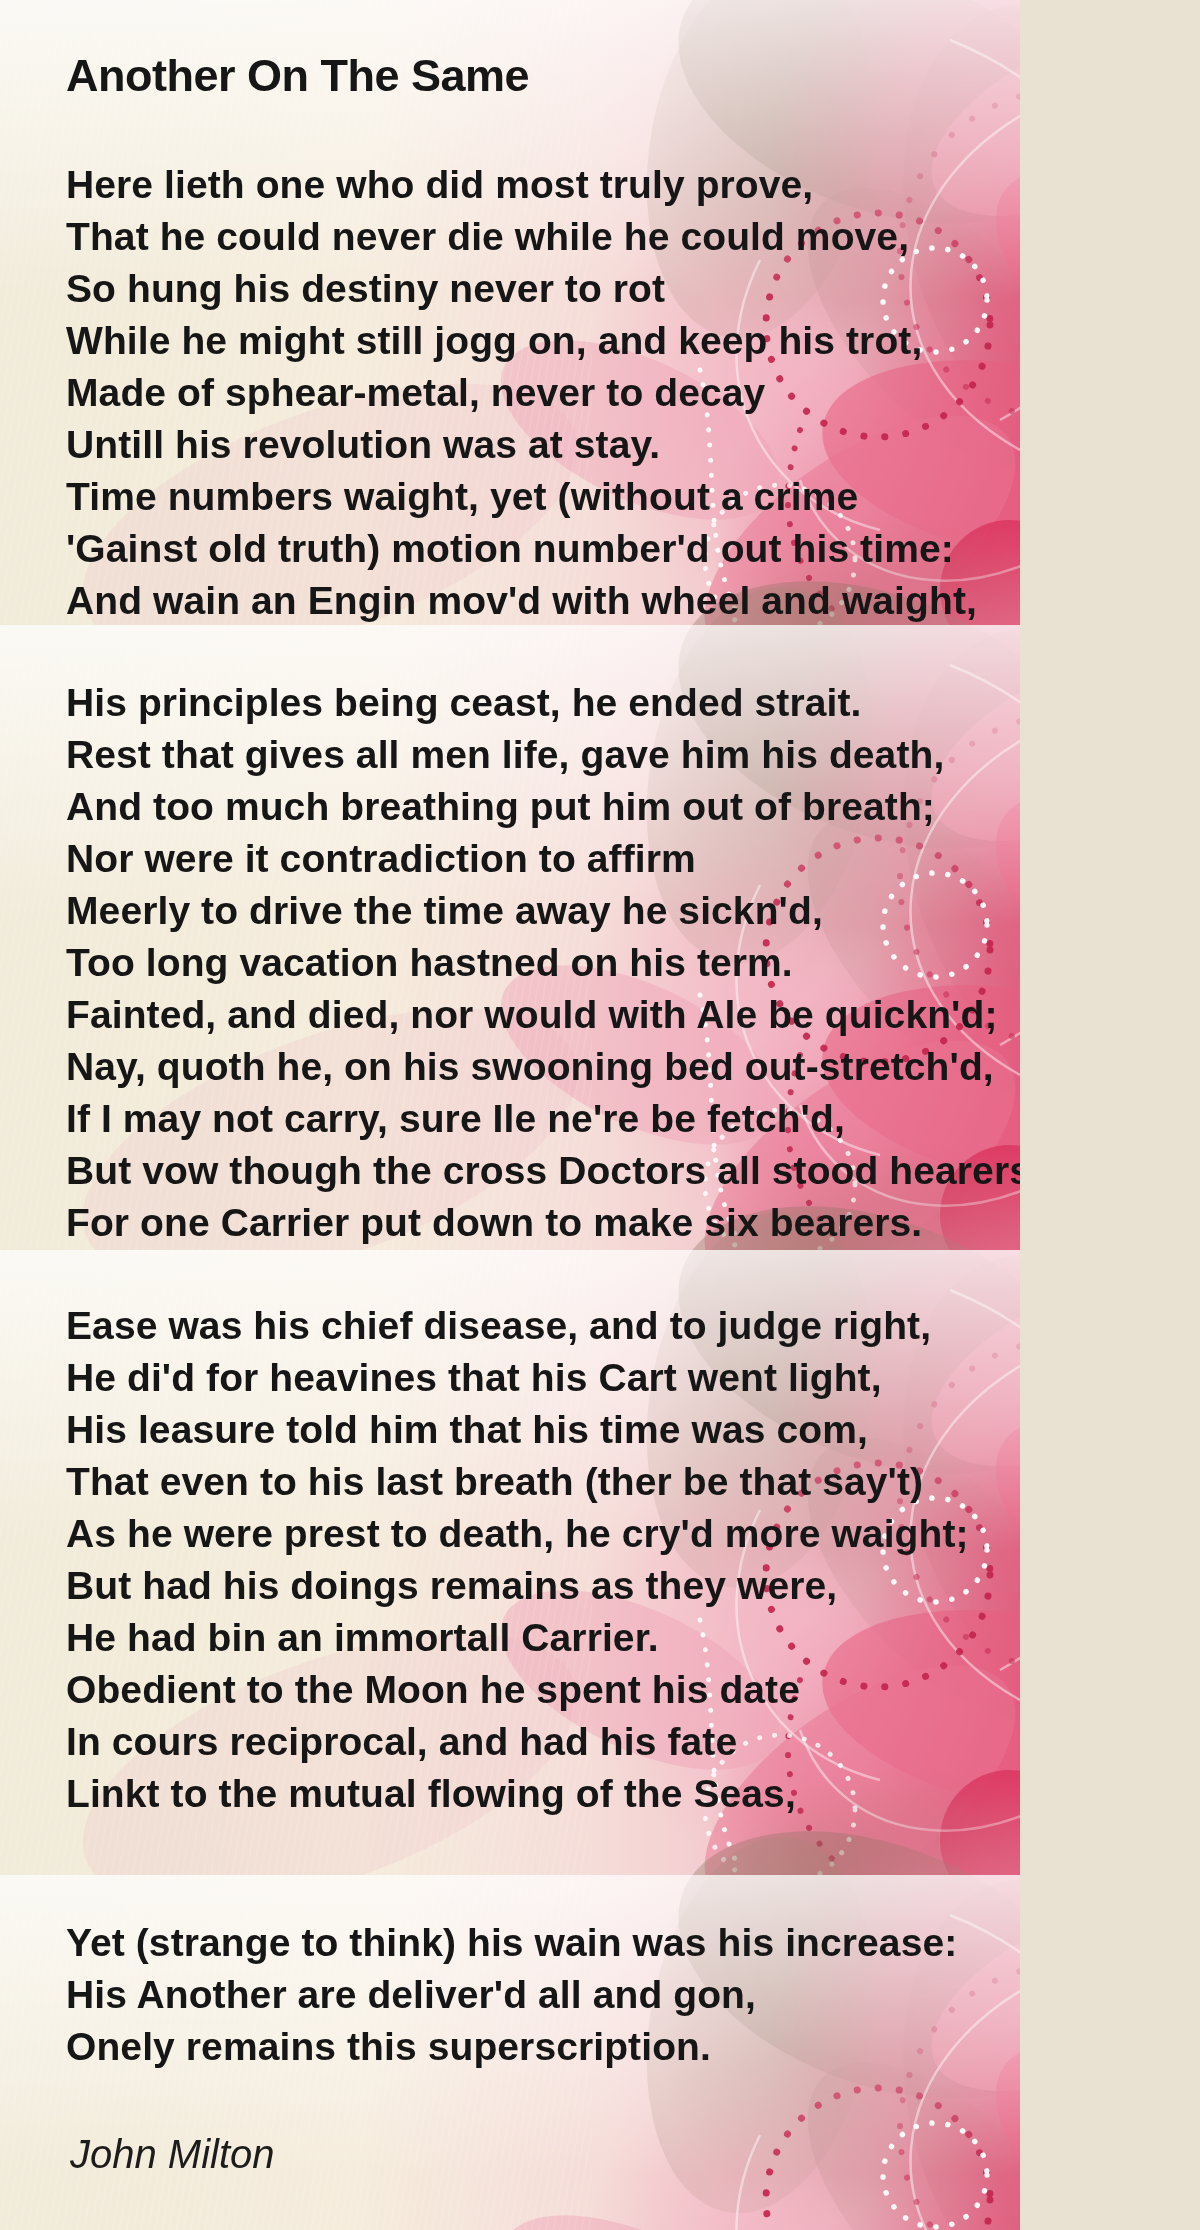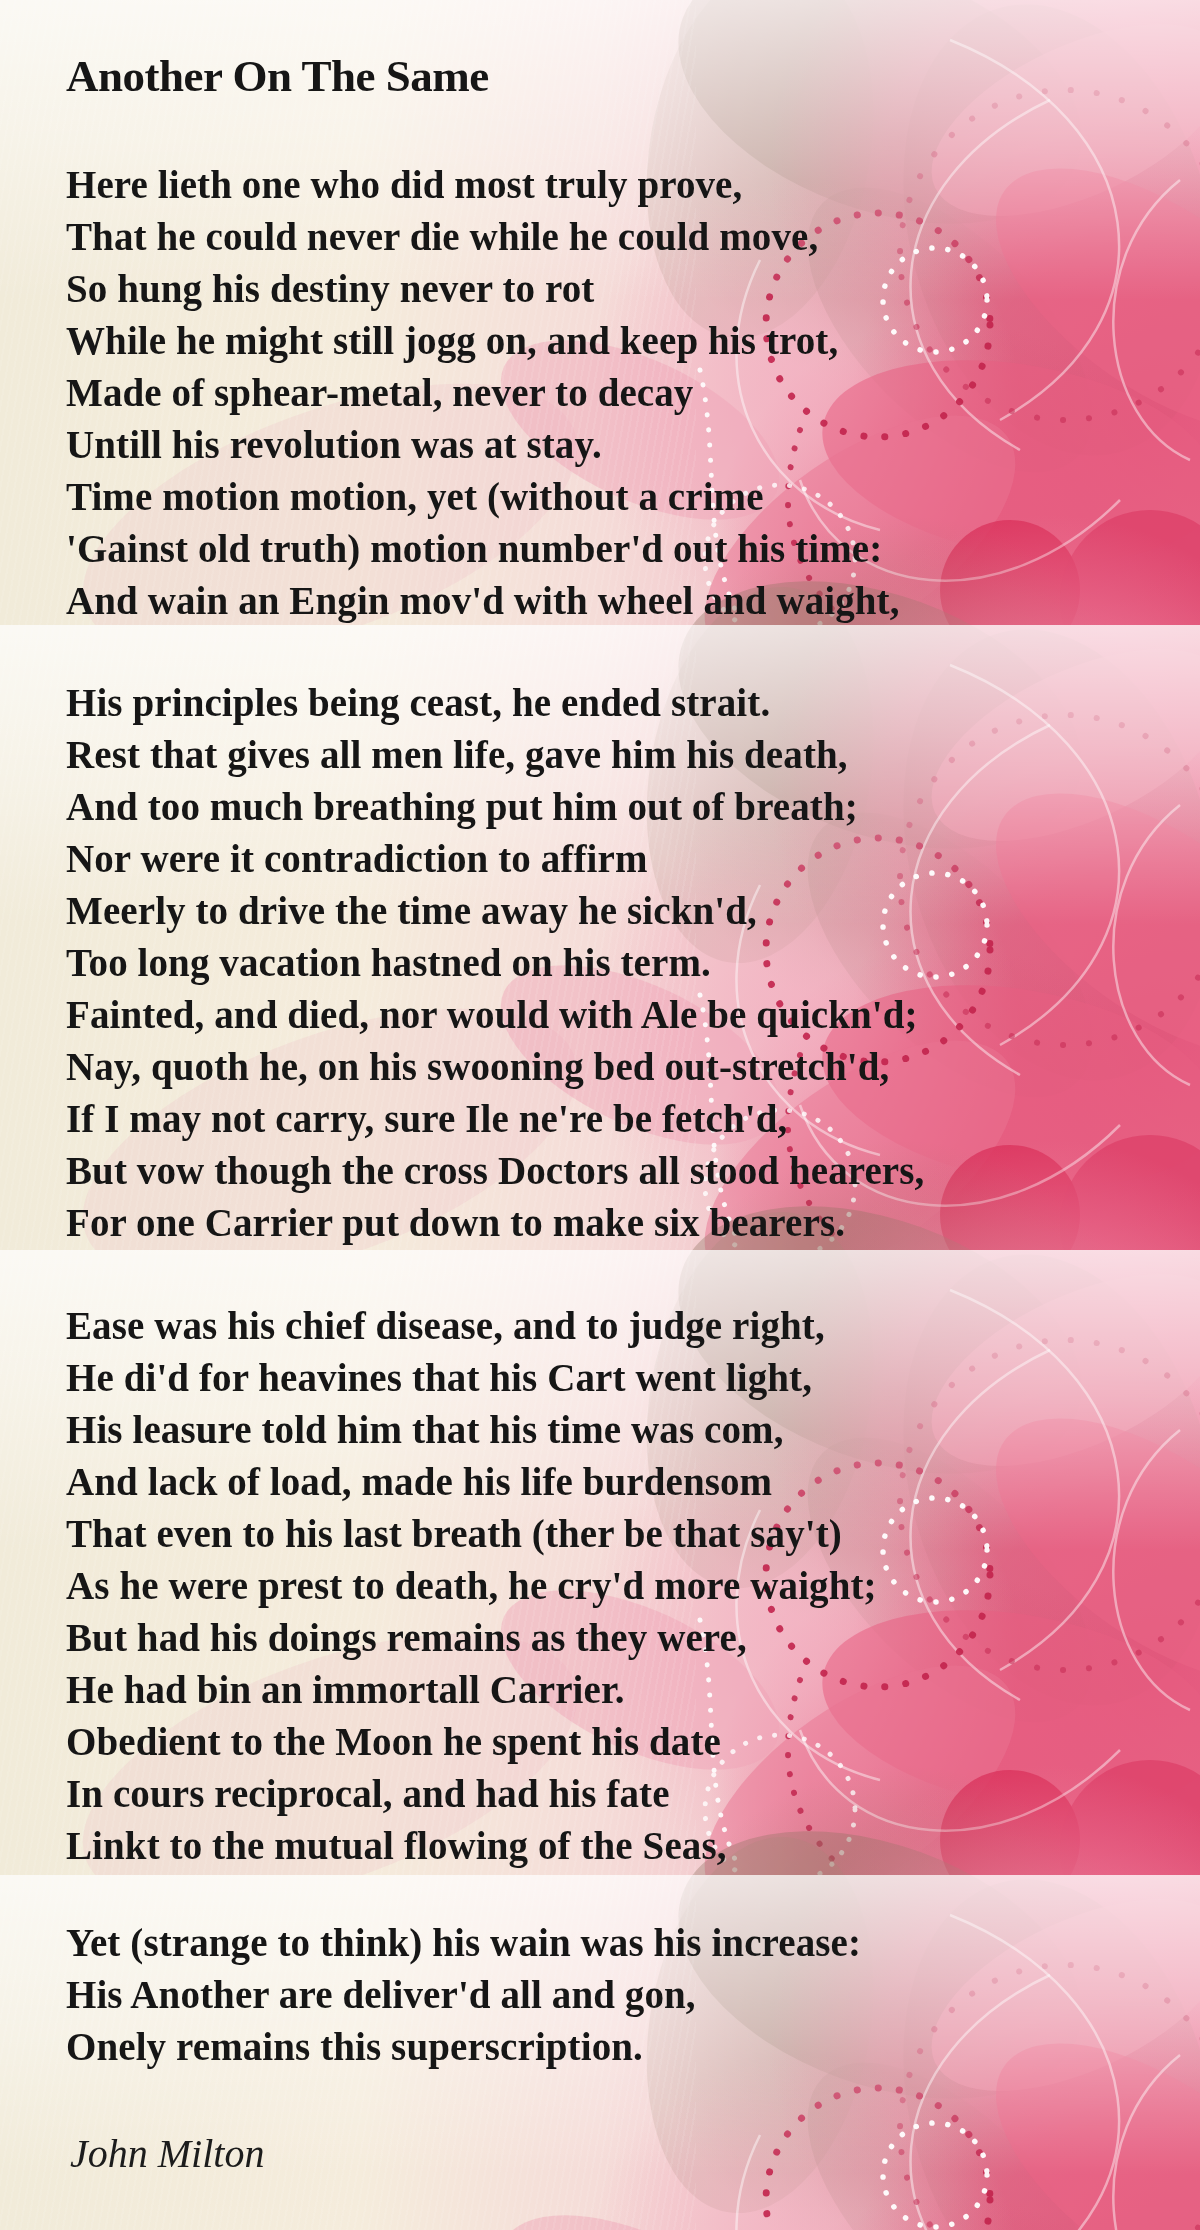--- a/index.html
+++ b/index.html
@@ -2,24 +2,24 @@
 <html style="--text: #161616; --author-text: #1c1c1c;"><head>
 <meta charset="utf-8">
 <style>
   html, body {
     margin: 0;
     padding: 0;
     background: #e9e2d2;
   }
   .page {
     position: relative;
-    width: 1200px;
+    width: 1020px;
     height: 2230px;
     overflow: hidden;
-    font-family: Liberation Serif, serif;
+    font-family: Liberation Sans, sans-serif;
     color: var(--text, #161616);
   }
   .bg-art {
     position: absolute;
     top: 0; left: 0;
     width: 1200px;
     height: 2230px;
     display: block;
   }
   .texture {
@@ -173,42 +173,41 @@
   <h1 class="title">Another On The Same</h1>
 
   <div class="poem">
       <div class="stanza">
         <div class="line">Here lieth one who did most truly prove,</div>
         <div class="line">That he could never die while he could move,</div>
         <div class="line">So hung his destiny never to rot</div>
         <div class="line">While he might still jogg on, and keep his trot,</div>
         <div class="line">Made of sphear-metal, never to decay</div>
         <div class="line">Untill his revolution was at stay.</div>
-        <div class="line">Time motion motion, yet (without a crime</div>
+        <div class="line">Time numbers waight, yet (without a crime</div>
         <div class="line">'Gainst old truth) motion number'd out his time:</div>
         <div class="line">And wain an Engin mov'd with wheel and waight,</div>
       </div>
       <div class="stanza">
         <div class="line">His principles being ceast, he ended strait.</div>
         <div class="line">Rest that gives all men life, gave him his death,</div>
         <div class="line">And too much breathing put him out of breath;</div>
         <div class="line">Nor were it contradiction to affirm</div>
         <div class="line">Meerly to drive the time away he sickn'd,</div>
         <div class="line">Too long vacation hastned on his term.</div>
         <div class="line">Fainted, and died, nor would with Ale be quickn'd;</div>
         <div class="line">Nay, quoth he, on his swooning bed out-stretch'd,</div>
         <div class="line">If I may not carry, sure Ile ne're be fetch'd,</div>
         <div class="line">But vow though the cross Doctors all stood hearers,</div>
         <div class="line">For one Carrier put down to make six bearers.</div>
       </div>
       <div class="stanza">
         <div class="line">Ease was his chief disease, and to judge right,</div>
         <div class="line">He di'd for heavines that his Cart went light,</div>
         <div class="line">His leasure told him that his time was com,</div>
-        <div class="line">And lack of load, made his life burdensom</div>
         <div class="line">That even to his last breath (ther be that say't)</div>
         <div class="line">As he were prest to death, he cry'd more waight;</div>
         <div class="line">But had his doings remains as they were,</div>
         <div class="line">He had bin an immortall Carrier.</div>
         <div class="line">Obedient to the Moon he spent his date</div>
         <div class="line">In cours reciprocal, and had his fate</div>
         <div class="line">Linkt to the mutual flowing of the Seas,</div>
       </div>
       <div class="stanza">
         <div class="line">Yet (strange to think) his wain was his increase:</div>

